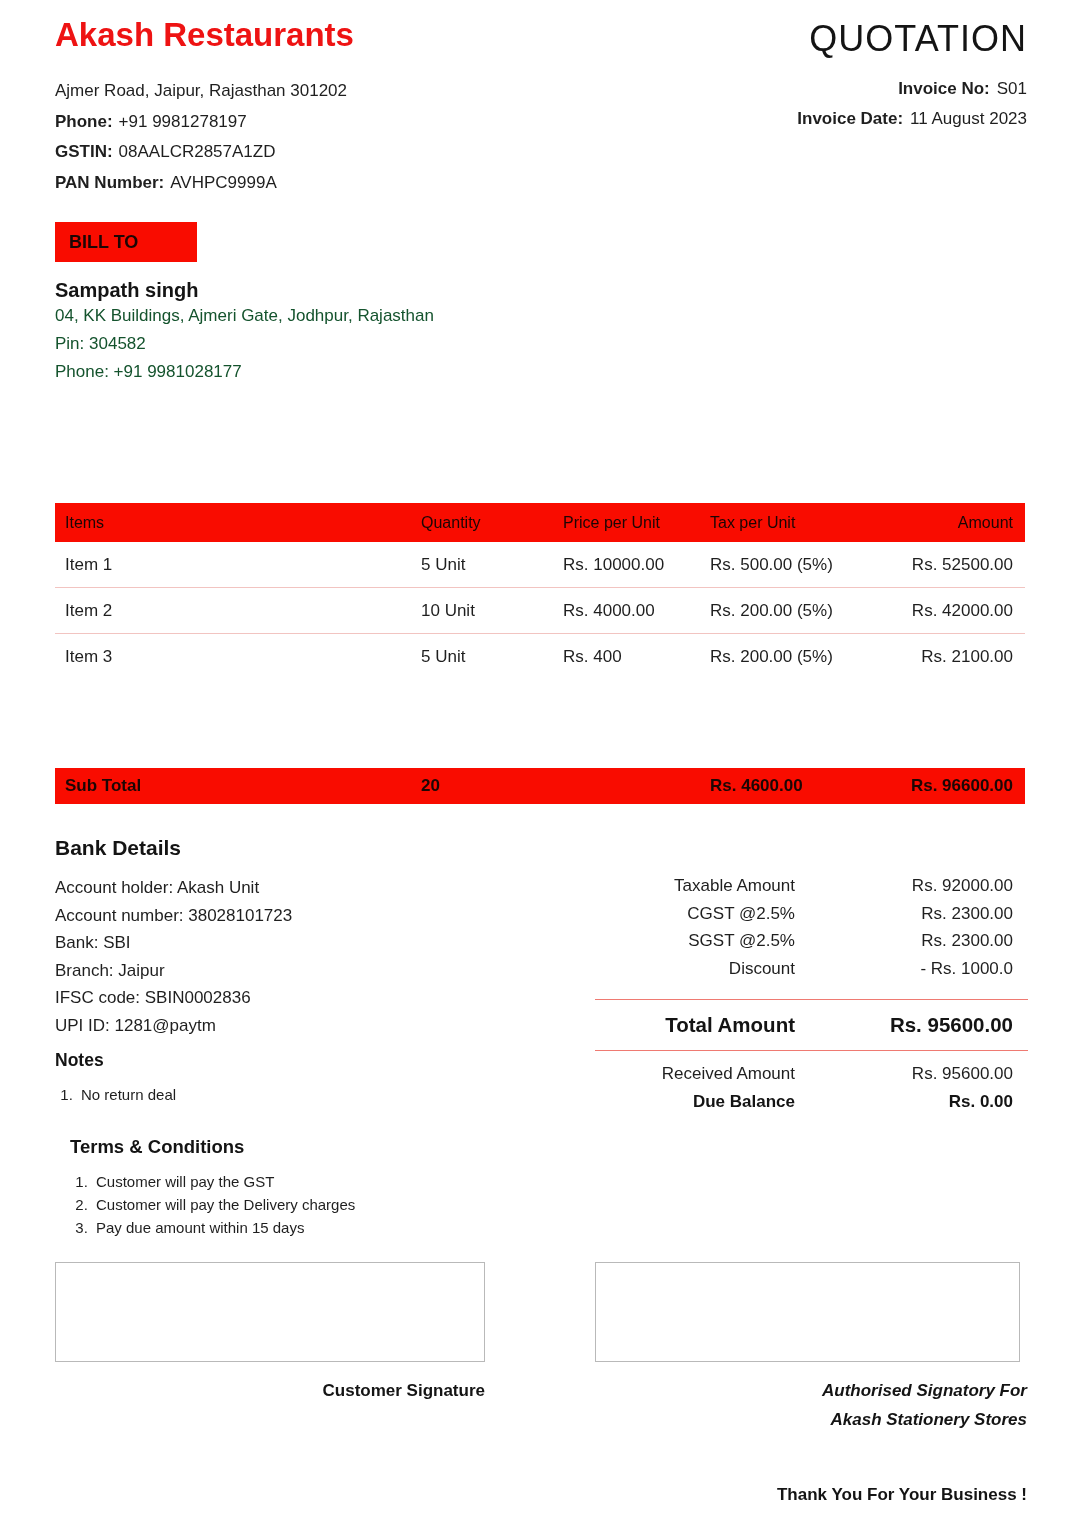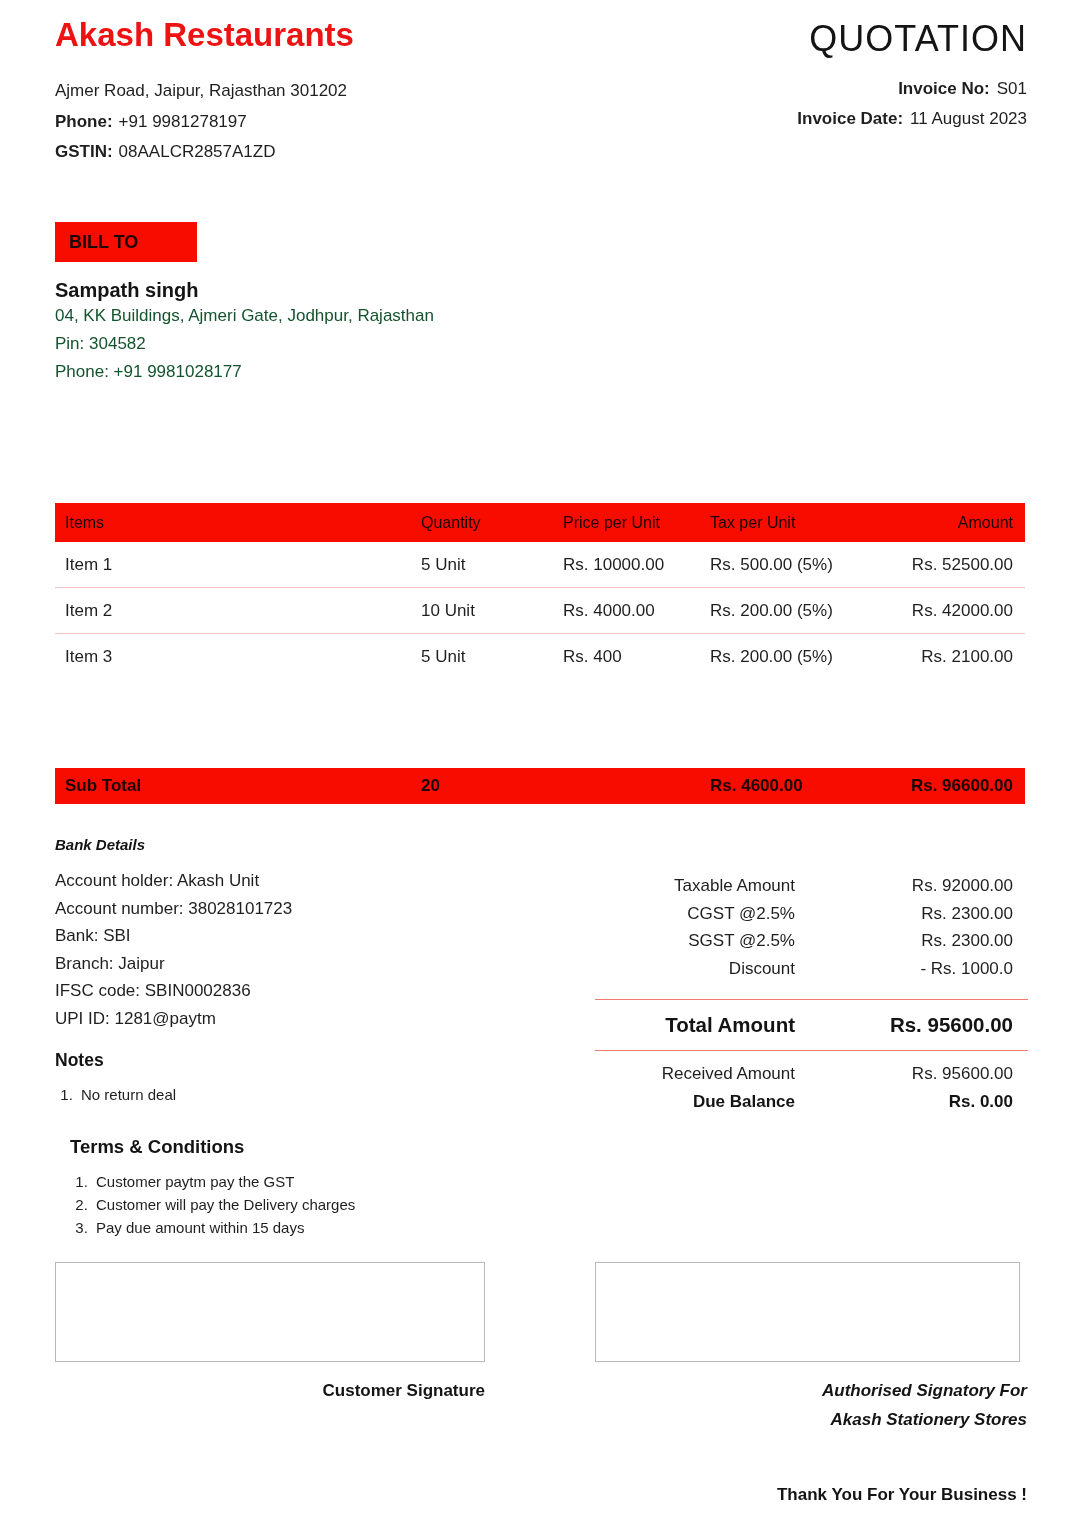--- a/index.html
+++ b/index.html
@@ -52,21 +52,21 @@
   
   .subtotal {
     position:absolute; left:55px; top:768px; width:970px; height:36px;
     background:var(--brand-red); color:var(--on-red-text);
     font-size:17px; font-weight:bold;
   }
   .subtotal .t-row { height:36px; }
 
   
   .bank { position:absolute; left:55px; top:836px; width:470px; }
-  .bank-title { font-size:15px; font-weight:bold; color:#141414; margin-bottom:14px;font-style:italic; }
+  .bank-title { font-size:21px; font-weight:bold; color:#141414; margin-bottom:14px; }
   .bank-line { font-size:17px; line-height:27.5px; color:#1f1f1f; }
 
   
   .summary { position:absolute; left:595px; top:872px; width:433px; }
   .s-row { display:flex; line-height:27.5px; font-size:17px; color:#1f1f1f; }
   .s-label { width:200px; text-align:right; }
   .s-value { flex:1; text-align:right; padding-right:15px; }
   .s-hr { border:none; border-top:1px solid var(--line-red); margin:17px 0 0 0; }
   .s-total { display:flex; align-items:center; padding:13px 0; font-size:20.5px; font-weight:bold; color:#141414; }
   .s-total .s-label { width:200px; }
@@ -99,20 +99,23 @@
 
   <div class="company">
     <div class="company-name">Akash Restaurants</div>
     <div class="company-line">Ajmer Road, Jaipur, Rajasthan 301202</div>
     <div class="company-line">
       <span class="lbl">Phone:</span><span class="val">+91 9981278197</span>
     </div>
     <div class="company-line">
       <span class="lbl">GSTIN:</span><span class="val">08AALCR2857A1ZD</span>
     </div>
+    <div class="company-line">
+      <span class="lbl">PAN Number:</span><span class="val">AVHPC9999A</span>
+    </div>
   </div>
 
   <div class="header-right">
     <div class="doc-title">QUOTATION</div>
     <div class="invoice-meta">
       <div>
         <span class="lbl">Invoice No:</span><span class="val">S01</span>
       </div>
       <div>
         <span class="lbl">Invoice Date:</span><span class="val">11 August 2023</span>
@@ -215,21 +218,21 @@
   <div class="notes">
     <div class="sec-title">Notes</div>
     <ol class="sec-list">
       <li>No return deal</li>
     </ol>
   </div>
 
   <div class="terms">
     <div class="sec-title">Terms &amp; Conditions</div>
     <ol class="sec-list">
-      <li>Customer paytm pay the GST</li>
+      <li>Customer will pay the GST</li>
       <li>Customer will pay the Delivery charges</li>
       <li>Pay due amount within 15 days</li>
     </ol>
   </div>
 
   <div class="sig-box left"></div>
   <div class="sig-box right"></div>
   <div class="sig-caption left">Customer Signature</div>
   <div class="sig-caption right">
     <div>Authorised Signatory For</div>

